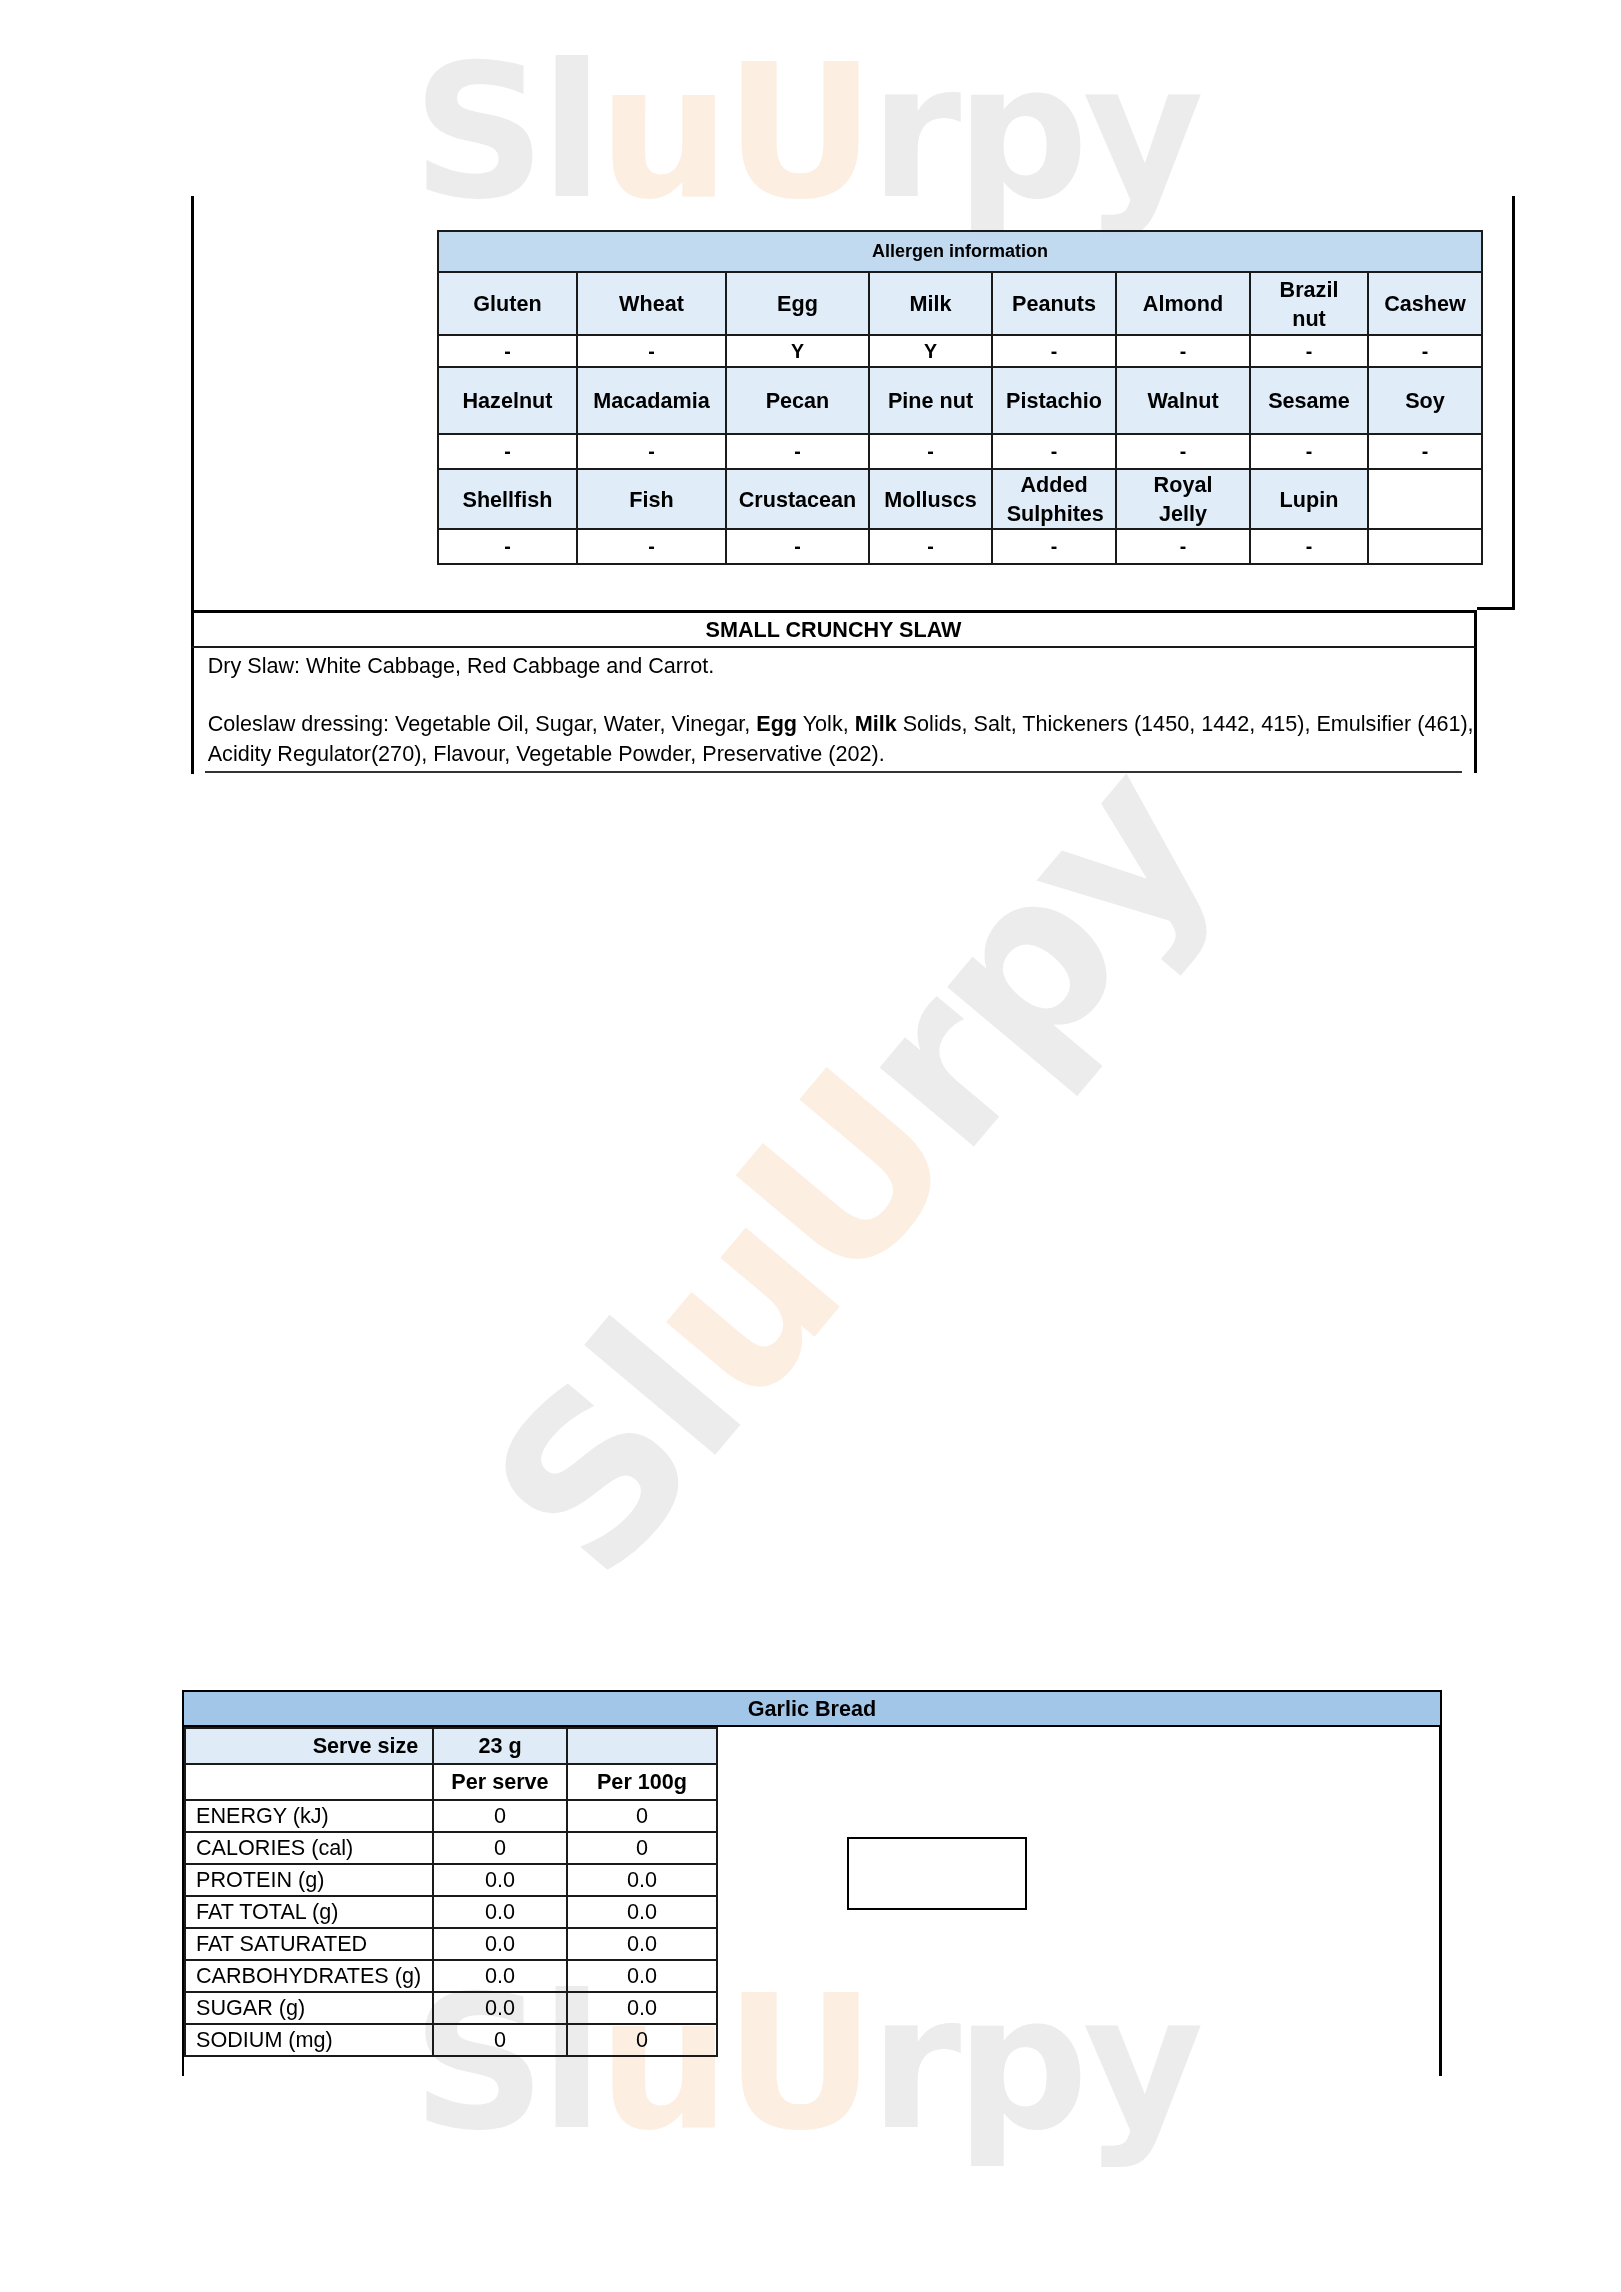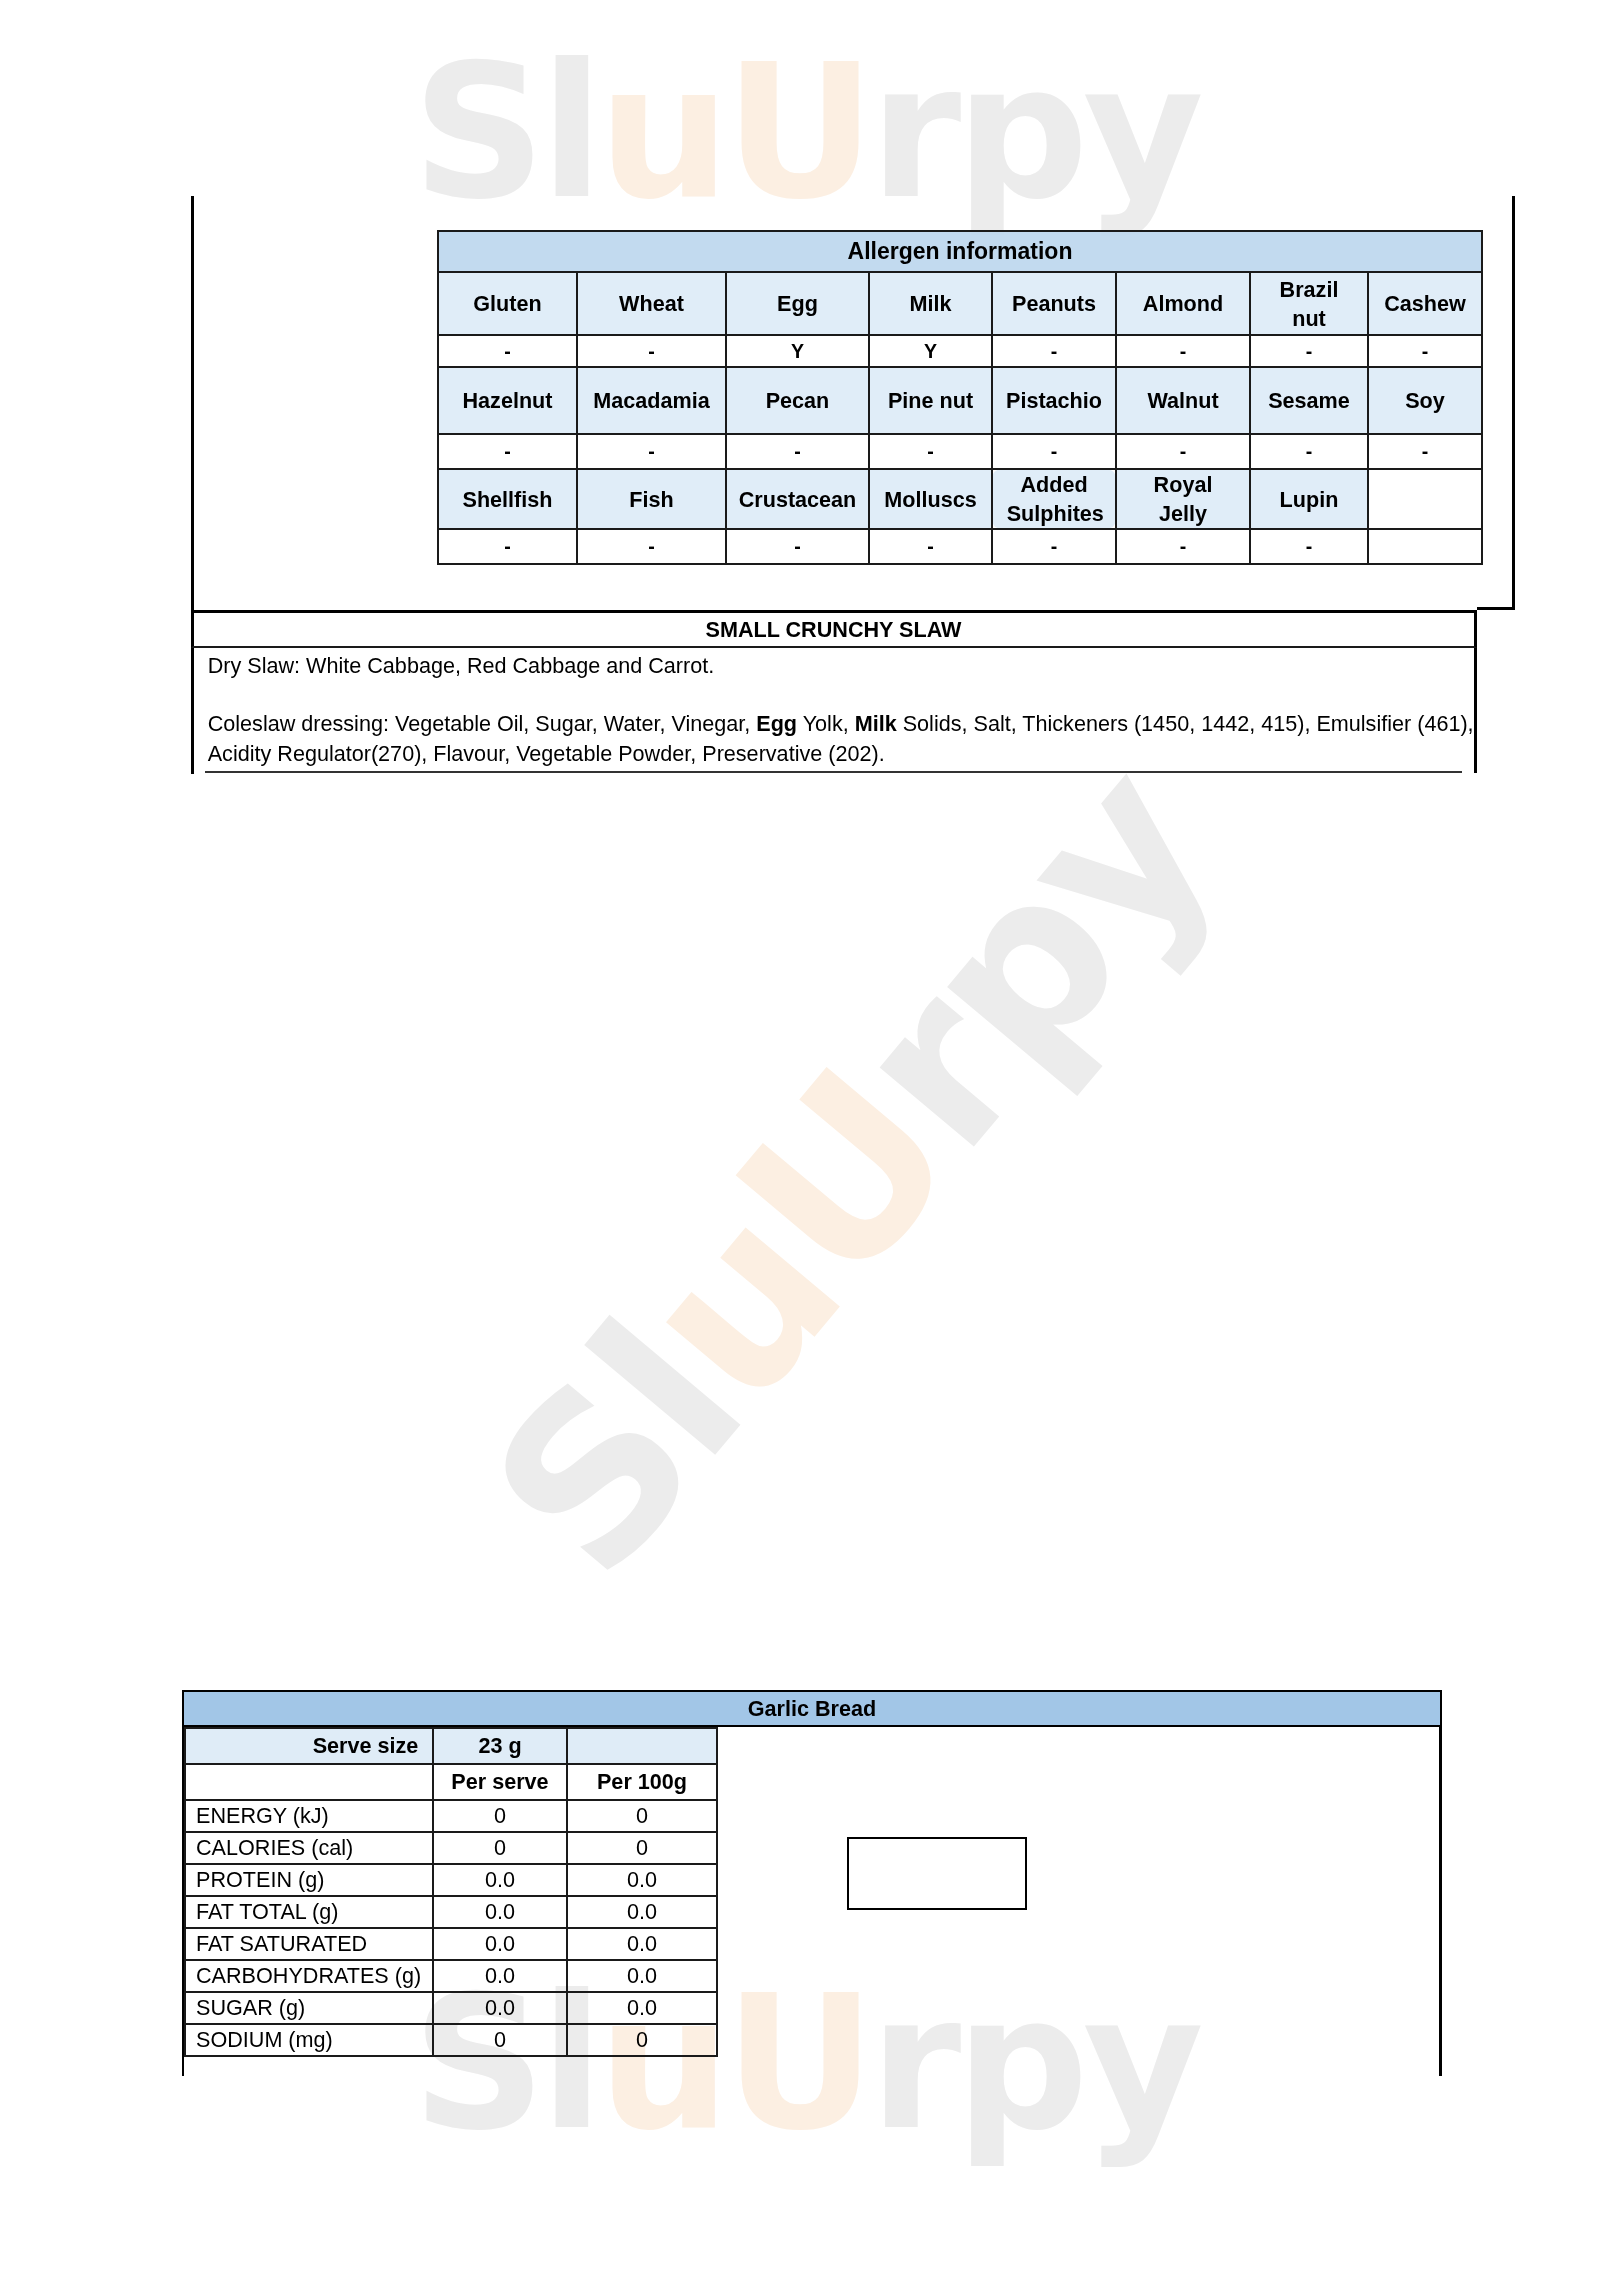--- a/index.html
+++ b/index.html
@@ -18,21 +18,21 @@
 
   
   .vline { position: absolute; background: #000; z-index: 1; }
   .hline { position: absolute; background: #000; z-index: 1; }
 
   
   table { border-collapse: collapse; table-layout: fixed; }
   .allergen { position: absolute; left: 437px; top: 230px; width: 1045px; z-index: 2; }
   .allergen td { border: 2px solid #1a1a1a; text-align: center; vertical-align: middle;
                  font-weight: bold; font-size: 21.6px; line-height: 29px; padding: 0 2px; }
-  .allergen .title-cell { background: rgba(189,215,238,0.92); height: 39px; font-size: 23px; }
+  .allergen .title-cell { background: rgba(189,215,238,0.92); height: 39px; font-size: 18px; }
   .allergen .name-cell { background: rgba(221,235,247,0.92); }
   .allergen .val-cell { background: rgba(255,255,255,0.6); font-size: 19.6px; }
   .allergen .empty-cell { background: rgba(255,255,255,0.6); }
   .allergen { border: 2.9px solid #000; }
 
   
   .slaw { position: absolute; left: 191px; top: 610px; width: 1286px; z-index: 2; }
   .slaw-header { height: 33px; border-top: 3.9px solid #000; border-bottom: 2px solid #1a1a1a;
                  border-left: 2.9px solid #000; border-right: 3.9px solid #000;
                  text-align: center; font-weight: bold; font-size: 21.6px; line-height: 33px; }
@@ -130,21 +130,21 @@
     <td class="val-cell">-</td>
     <td class="val-cell">-</td>
     <td class="val-cell">-</td>
   </tr>
 
   <tr style="height:50px">
     <td class="name-cell">Shellfish</td>
     <td class="name-cell">Fish</td>
     <td class="name-cell">Crustacean</td>
     <td class="name-cell">Molluscs</td>
-    <td class="name-cell" style="padding:0 13.7px;border-radius:9px;"><span>Added Sulphites</span></td>
+    <td class="name-cell" style="padding:0 13.7px;"><span>Added Sulphites</span></td>
     <td class="name-cell" style="padding:0 29px;"><span>Royal Jelly</span></td>
     <td class="name-cell">Lupin</td>
     <td class="empty-cell"></td>
   </tr>
   <tr style="height:35px">
     <td class="val-cell">-</td>
     <td class="val-cell">-</td>
     <td class="val-cell">-</td>
     <td class="val-cell">-</td>
     <td class="val-cell">-</td>

